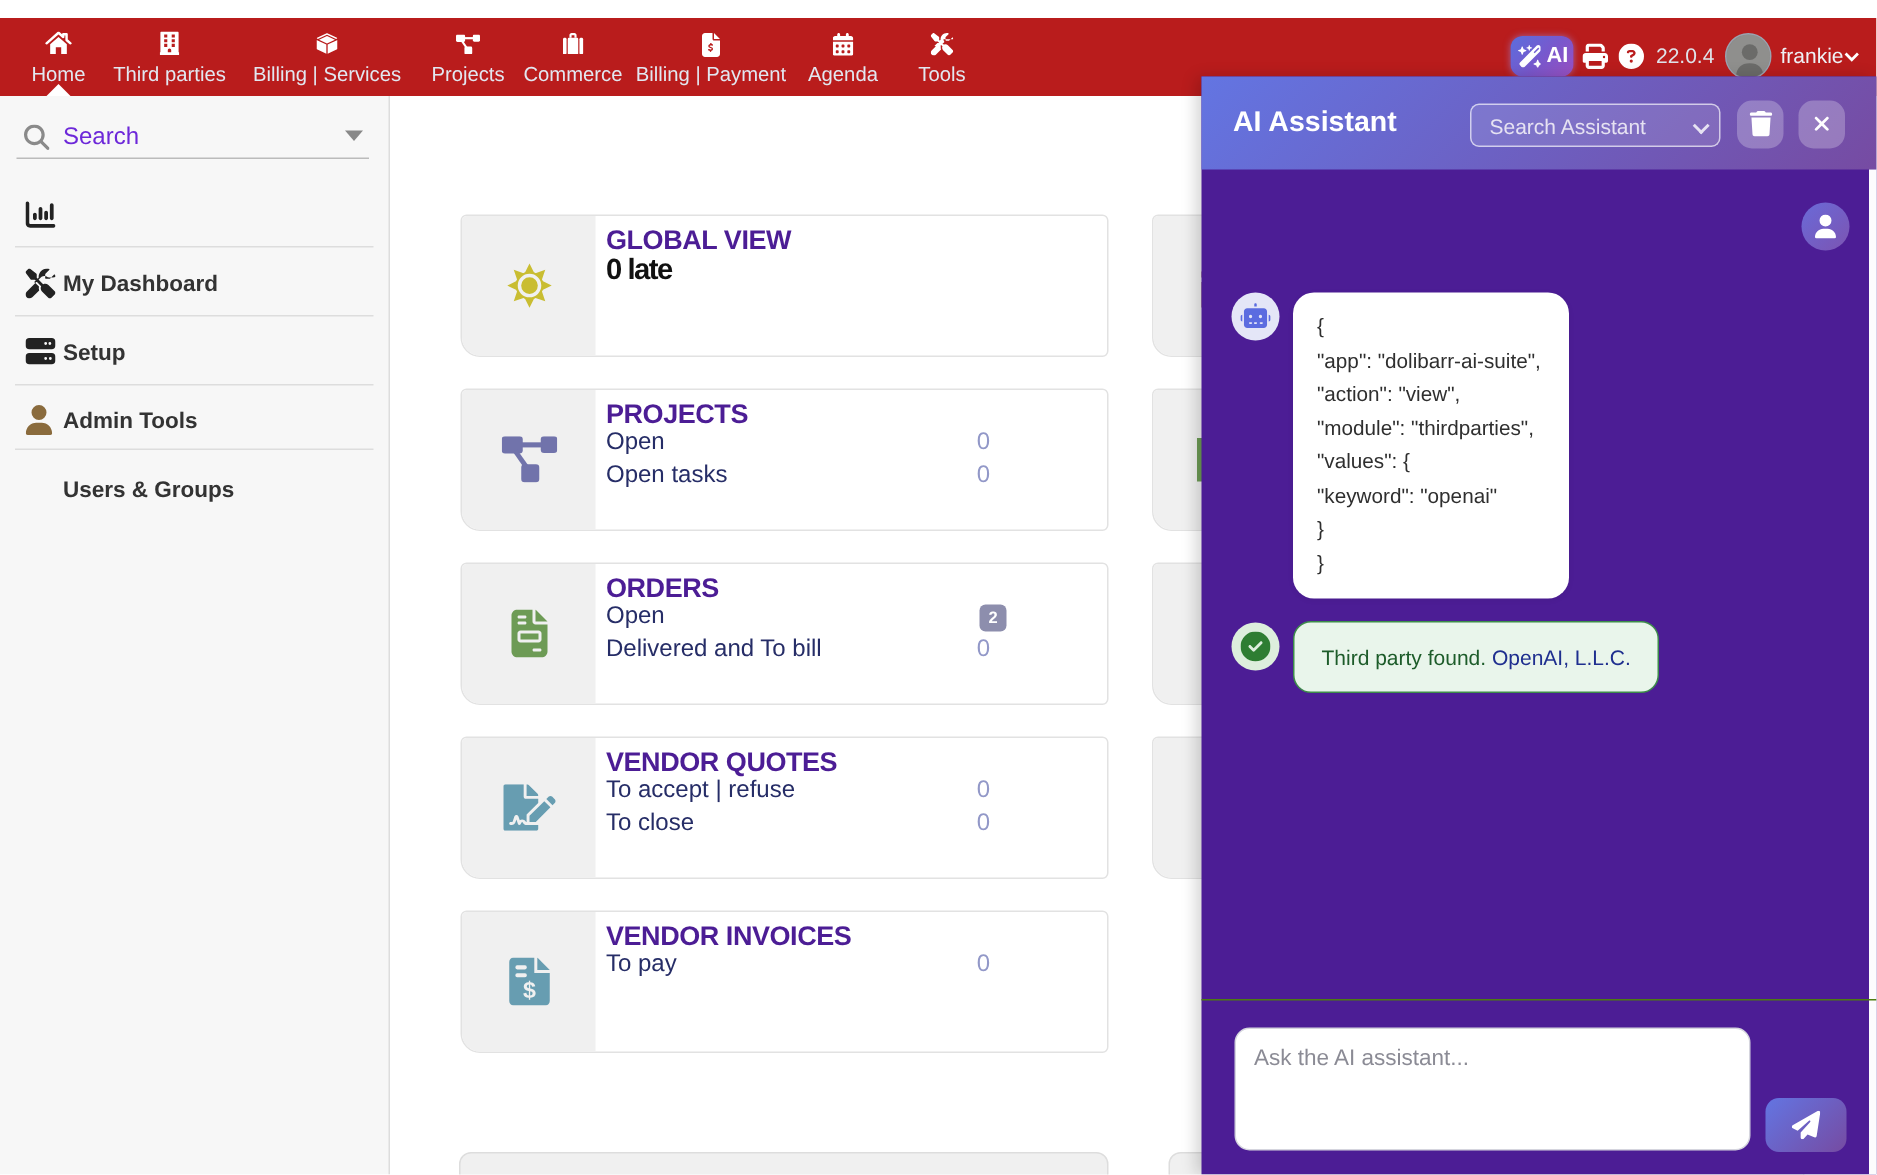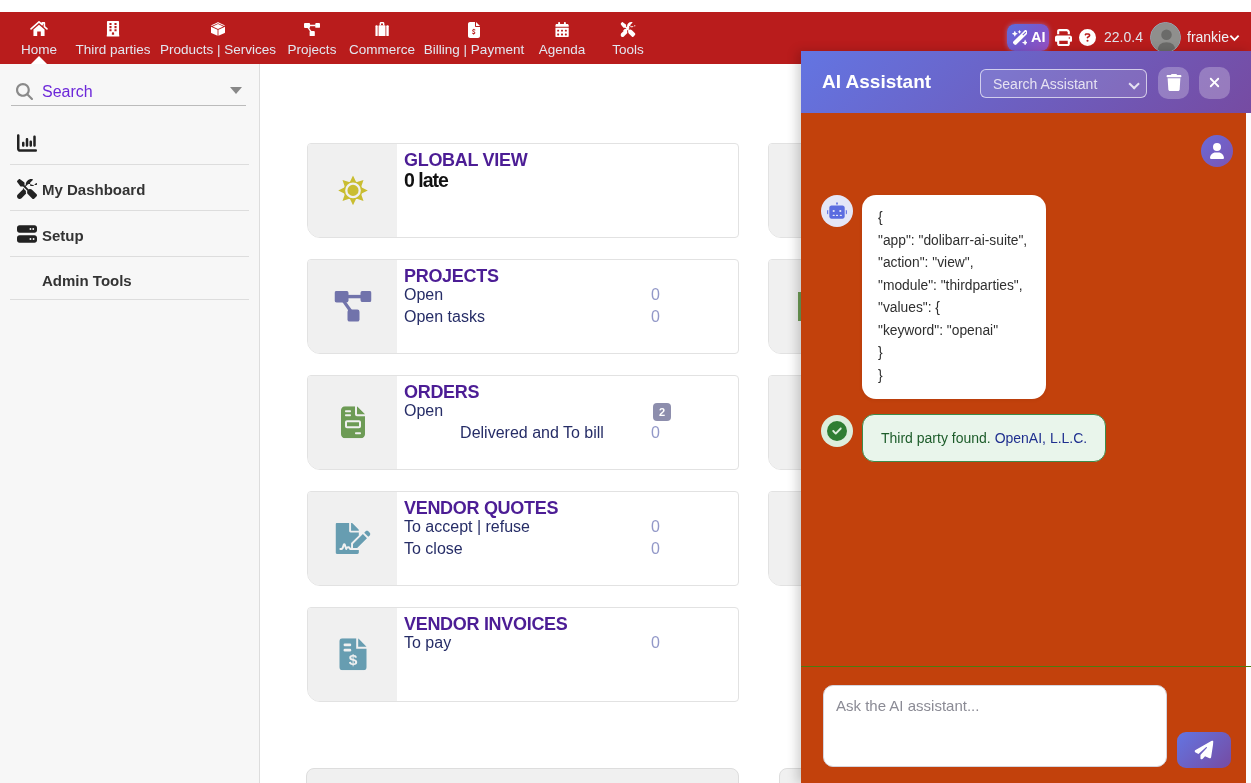--- a/index.html
+++ b/index.html
@@ -56,21 +56,21 @@
 .wbig { position:absolute; left:96px; top:25px; font-size:19.5px; font-weight:bold; color:#111; letter-spacing:-1px; }
 .badge2 { display:inline-block; min-width:18px; height:18px; border-radius:4px;
   background:#8d8ead; color:#fff; font-size:11px; font-weight:bold;
   text-align:center; line-height:18px; position:absolute; right:-11px; top:1px; }
 
 .tblhead { position:absolute; height:20px; background:#f0f0f0;
   border:1px solid #ddd; border-radius:8px 8px 0 0; }
 
 
 #aipanel { position:absolute; left:801px; top:51px; width:450px; height:732px;
-  background:#c2410c; box-shadow:-4px 0 10px rgba(0,0,0,0.18); }
+  background:#4c1d95; box-shadow:-4px 0 10px rgba(0,0,0,0.18); }
 #aihead { position:absolute; left:0; top:0; width:450px; height:62px;
   background:linear-gradient(135deg,#6375e2 0%,#764ba2 100%); }
 #aihead .htitle { position:absolute; left:21px; top:20px; color:#fff;
   font-size:19px; font-weight:bold; }
 #aisel { position:absolute; left:179px; top:18px; width:167px; height:29px;
   border:1px solid rgba(255,255,255,0.65); border-radius:6px;
   background:rgba(255,255,255,0.12); color:#e6e2f2; font-size:14px; }
 #aisel .seltext { position:absolute; left:12px; top:6px; }
 #aisel .selcaret { position:absolute; right:10px; top:12px; width:8px; height:8px;
   border-right:2px solid #e6e2f2; border-bottom:2px solid #e6e2f2;
@@ -134,21 +134,21 @@
       <div class="wrow" style="top:48px;"><a>Open tasks</a><span class="cnt">0</span></div>
     </div>
     <div class="wbox" style="left:307px; top:375px;">
       <div class="wicon">
           <svg width="30" height="32" viewBox="0 0 384 512">
             <path fill="#6d9b55" d="M64 0C28.7 0 0 28.7 0 64V448c0 35.3 28.7 64 64 64H320c35.3 0 64-28.7 64-64V160H256c-17.7 0-32-14.3-32-32V0H64zM256 0V128H384L256 0zM80 64h64c8.8 0 16 7.2 16 16s-7.2 16-16 16H80c-8.8 0-16-7.2-16-16s7.2-16 16-16zm0 64h64c8.8 0 16 7.2 16 16s-7.2 16-16 16H80c-8.8 0-16-7.2-16-16s7.2-16 16-16zm16 96H288c17.7 0 32 14.3 32 32v64c0 17.7-14.3 32-32 32H96c-17.7 0-32-14.3-32-32V256c0-17.7 14.3-32 32-32zm0 32v64H288V256H96zM240 416h64c8.8 0 16 7.2 16 16s-7.2 16-16 16H240c-8.8 0-16-7.2-16-16s7.2-16 16-16z"></path>
           </svg>
         </div>
       <div class="wtitle">ORDERS</div>
       <div class="wrow" style="top:25.5px;"><a>Open</a><span class="badge2">2</span></div>
-      <div class="wrow" style="top:48px;text-align:center;"><a>Delivered and To bill</a><span class="cnt">0</span></div>
+      <div class="wrow" style="top:48px;"><a>Delivered and To bill</a><span class="cnt">0</span></div>
     </div>
     <div class="wbox" style="left:307px; top:491px;">
       <div class="wicon">
           <svg width="35" height="31" viewBox="0 0 576 512">
             <path fill="#679db1" d="M218.17 424.14c-2.95-5.92-8.09-6.52-10.17-6.52s-7.22.59-10.02 6.19l-7.67 15.34c-6.37 12.78-25.03 11.37-29.48-2.09L144 386.59l-10.61 31.88c-5.89 17.66-22.38 29.53-41 29.53H80c-8.84 0-16-7.16-16-16s7.16-16 16-16h12.39c4.83 0 9.11-3.08 10.64-7.66l18.19-54.64c3.3-9.81 12.44-16.41 22.78-16.41s19.48 6.59 22.77 16.41l13.88 41.64c19.75-16.19 54.06-9.7 66 14.16 1.89 3.78 5.49 5.95 9.36 6.26v-82.12l128-127.09V160H248c-13.2 0-24-10.8-24-24V0H24C10.7 0 0 10.7 0 24v464c0 13.3 10.7 24 24 24h336c13.3 0 24-10.7 24-24v-40l-128-.11c-16.77-.01-32.53-9.47-40.83-25.75zM384 121.9c0-6.3-2.5-12.4-7-16.9L279.1 7c-4.5-4.5-10.6-7-17-7H256v128h128v-6.1zm-96 225.06V416h68.99l161.68-162.78-67.88-67.88L288 346.96zm280.54-179.63l-31.87-31.87c-9.94-9.94-26.07-9.94-36.01 0l-27.25 27.25 67.88 67.88 27.25-27.25c9.95-9.94 9.95-26.07 0-36.01z"></path>
           </svg>
         </div>
       <div class="wtitle">VENDOR QUOTES</div>
       <div class="wrow" style="top:25.5px;"><a>To accept | refuse</a><span class="cnt">0</span></div>
       <div class="wrow" style="top:48px;"><a>To close</a><span class="cnt">0</span></div>
@@ -210,20 +210,26 @@
       <span class="mlabel">Setup</span>
     </div>
     <div class="sline" style="top:158px;"></div>
     <div class="smenu" style="top:159px;">
       <span class="micon"><svg width="20" height="20" viewBox="0 0 512 512">
             <path fill="#222" d="M64 32C28.7 32 0 60.7 0 96v64c0 35.3 28.7 64 64 64H448c35.3 0 64-28.7 64-64V96c0-35.3-28.7-64-64-64H64zm280 72a24 24 0 1 1 0 48 24 24 0 1 1 0-48zm48 24a24 24 0 1 1 48 0 24 24 0 1 1-48 0zM64 288c-35.3 0-64 28.7-64 64v64c0 35.3 28.7 64 64 64H448c35.3 0 64-28.7 64-64V352c0-35.3-28.7-64-64-64H64zm280 72a24 24 0 1 1 0 48 24 24 0 1 1 0-48zm56 24a24 24 0 1 1 48 0 24 24 0 1 1-48 0z"></path>
           </svg></span>
       <span class="mlabel">Admin Tools</span>
     </div>
     <div class="sline" style="top:204px;"></div>
+    <div class="smenu" style="top:205px;">
+      <span class="micon"><svg width="18" height="20" viewBox="0 0 448 512">
+            <path fill="#8a6b3d" d="M224 256A128 128 0 1 0 224 0a128 128 0 1 0 0 256zm-45.7 48C79.8 304 0 383.8 0 482.3C0 498.7 13.3 512 29.7 512H418.3c16.4 0 29.7-13.3 29.7-29.7C448 383.8 368.2 304 269.7 304H178.3z"></path>
+          </svg></span>
+      <span class="mlabel">Users &amp; Groups</span>
+    </div>
     <div class="sline" style="top:247px;"></div>
   </div>
 
   <div id="navbar">
     <div class="nav-item" style="left:39px;">
       <span class="nicon">
           <svg width="18" height="15.4" viewBox="0 0 21 18">
 <path d="M1.2 9.2 L10.5 1 L14.2 4.3 V2.2 H16.8 V6.6 L19.8 9.2" stroke="#fff" stroke-width="1.9" fill="none" stroke-linecap="round" stroke-linejoin="round"></path>
 <path d="M4 10 L10.5 4.3 L17 10 V17.5 H12.6 V12.2 H8.4 V17.5 H4 Z" fill="#fff"></path>
 </svg>
@@ -237,21 +243,21 @@
 </svg>
         </span>
       <span class="nlabel">Third parties</span>
     </div>
     <div class="nav-item" style="left:218px;">
       <span class="nicon">
           <svg style="margin-top:1px;" width="14" height="14" viewBox="0 0 512 512">
             <path fill="#fff" d="M248.8 4.9c4.5-2.1 9.8-2.1 14.3 0L498.5 115.4c5.2 2.4 8.9 7.3 9.5 13L478.4 146 256 42.1 33.6 146 4 128.4c.6-5.7 4.3-10.6 9.5-13L248.8 4.9zM0 169.5L240 281.6V506.3L9.5 398.9c-5.8-2.7-9.5-8.5-9.5-14.9V169.5zM272 506.3V281.6L512 169.5V384c0 6.4-3.7 12.2-9.5 14.9L272 506.3zM256 73.4L450.2 164 256 254.6 61.8 164 256 73.4z"></path>
           </svg>
         </span>
-      <span class="nlabel">Products | Services</span>
+      <span class="nlabel">Billing | Services</span>
     </div>
     <div class="nav-item" style="left:312px;">
       <span class="nicon">
           <svg style="margin-top:1.5px;" width="16" height="13.4" viewBox="0 0 37 31">
             <g fill="#fff">
               <rect x="0" y="0" width="14" height="11.5" rx="2.2"></rect>
               <rect x="26" y="0" width="11" height="11.2" rx="2.2"></rect>
               <rect x="13" y="18.7" width="12" height="12" rx="2.2"></rect>
               <rect x="13" y="4" width="14" height="3.4"></rect>
               <path d="M7.5 10.5 L10.3 9 L17.5 19.2 L14.7 20.8 Z"></path>

